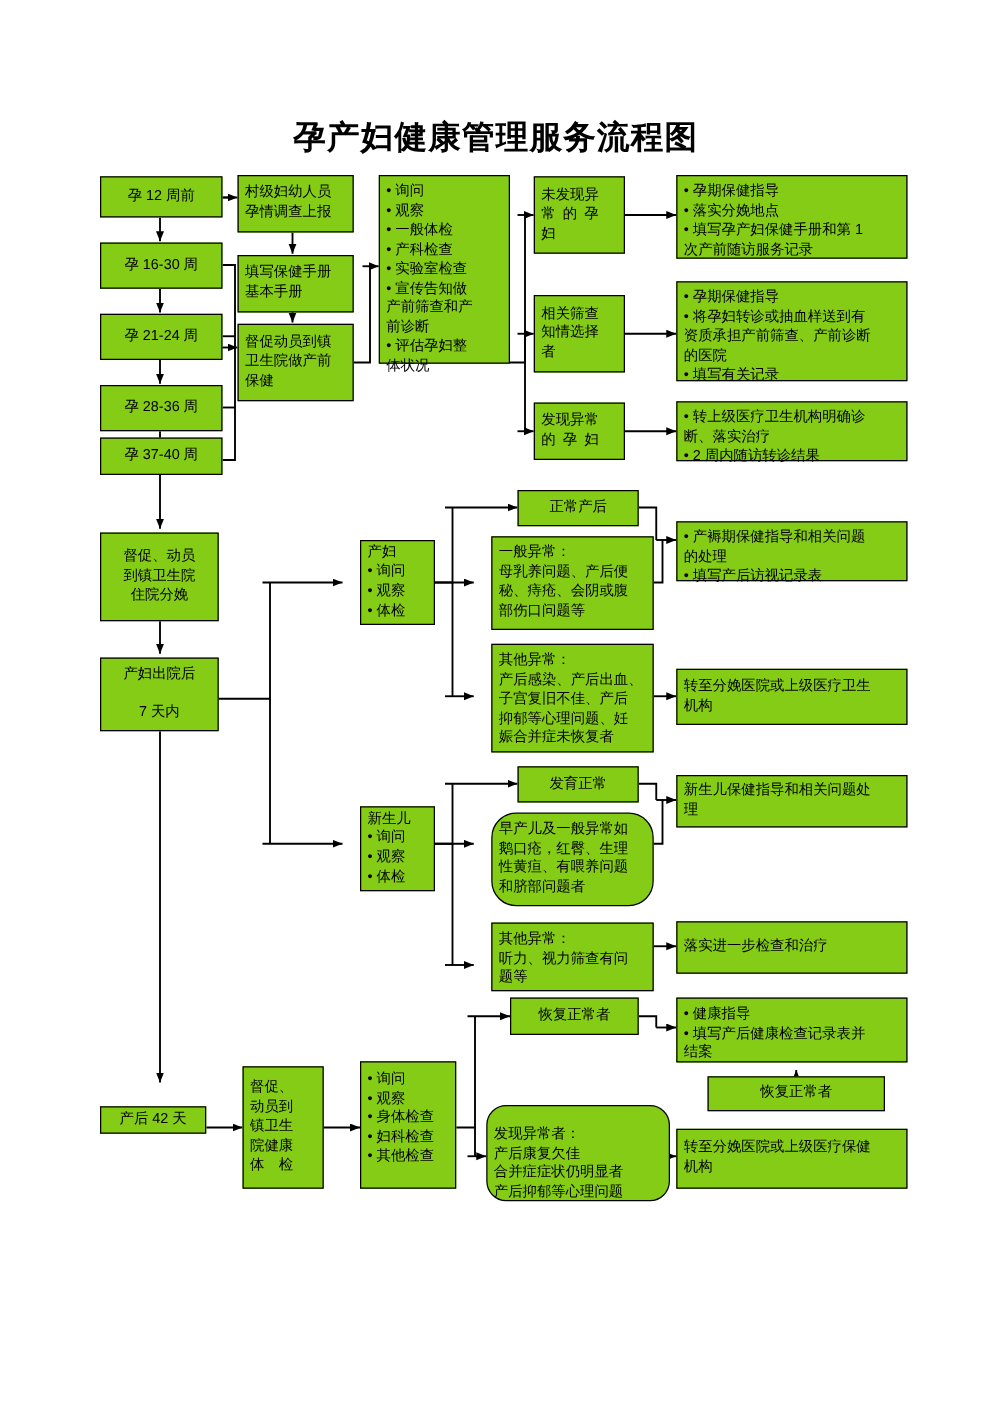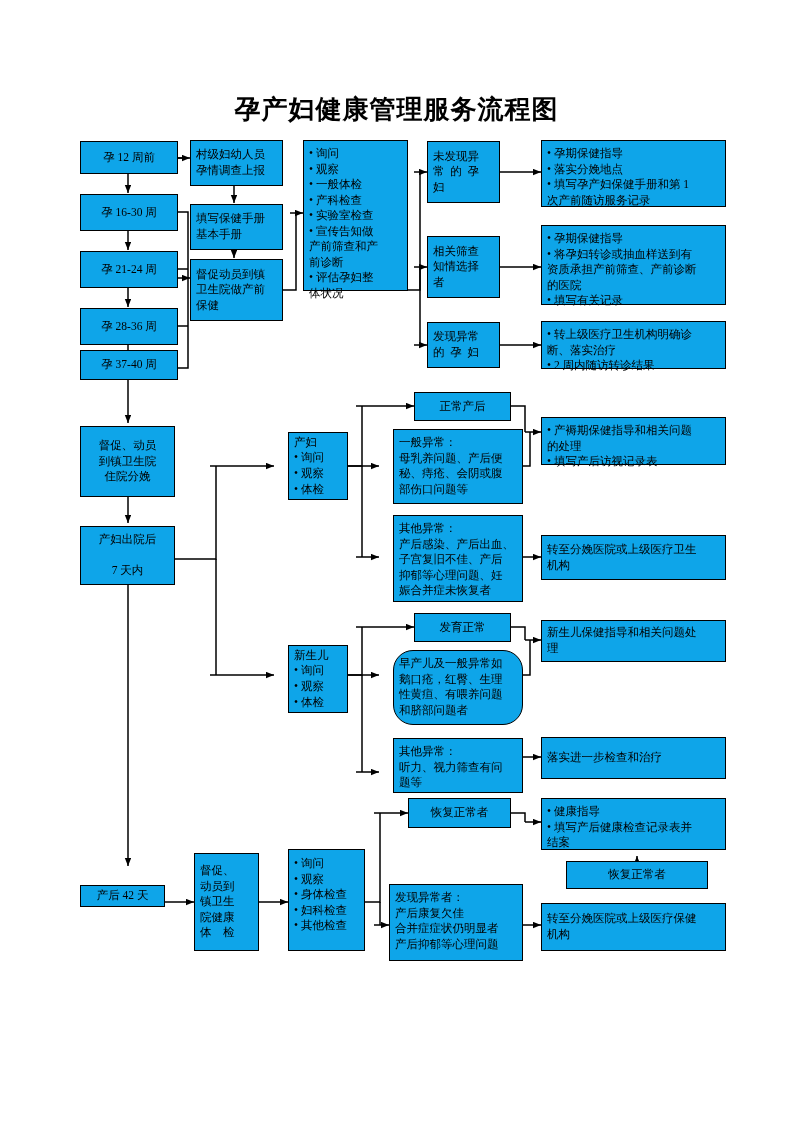--- a/index.html
+++ b/index.html
@@ -21,26 +21,26 @@
     font-family:"DejaVu Serif","Liberation Serif",serif;
     font-weight:bold;
     font-size:26px;
     letter-spacing:1px;
   }
 
   .box{
     position:absolute;
     border:1px solid #000;
     box-sizing:border-box;
-    background:#0ea5e9;
+    background:#84cc16;
     font-size:11.5px;
     line-height:1.35;
     padding:3px 5px;
     white-space:pre-line;
-    font-family:Liberation Serif, serif;
+    font-family:Liberation Sans, sans-serif;
   }
   .ctr{display:flex;align-items:center;justify-content:center;text-align:center;}
   .mid{display:flex;align-items:center;text-align:left;}
   .top{display:block;text-align:left;}
   .just{text-align:justify;text-align-last:justify;}
 </style>
 </head>
 <body>
 
 <div id="canvas">
@@ -239,21 +239,21 @@
 镇卫生
 院健康
 体检</div>
   <div class="box top" style="left:288px;top:849px;width:77px;height:102px;padding-top:6px;">• 询问
 • 观察
 • 身体检查
 • 妇科检查
 • 其他检查</div>
 
   <div class="box ctr" style="left:408px;top:798px;width:103px;height:30px;">恢复正常者</div>
-  <div class="box top" style="left:389px;top:884px;width:134px;height:77px;padding-top:5px;">发现异常者：
+  <div class="box top" style="left:389px;top:884px;width:147px;height:77px;padding-top:15px;border-radius:16px;">发现异常者：
 产后康复欠佳
 合并症症状仍明显者
 产后抑郁等心理问题</div>
 
   <div class="box top" style="left:541px;top:798px;width:185px;height:52px;padding-top:5px;">• 健康指导
 • 填写产后健康检查记录表并
 结案</div>
   <div class="box ctr" style="left:566px;top:861px;width:142px;height:28px;">恢复正常者</div>
   <div class="box mid" style="left:541px;top:903px;width:185px;height:48px;">转至分娩医院或上级医疗保健
 机构</div>

